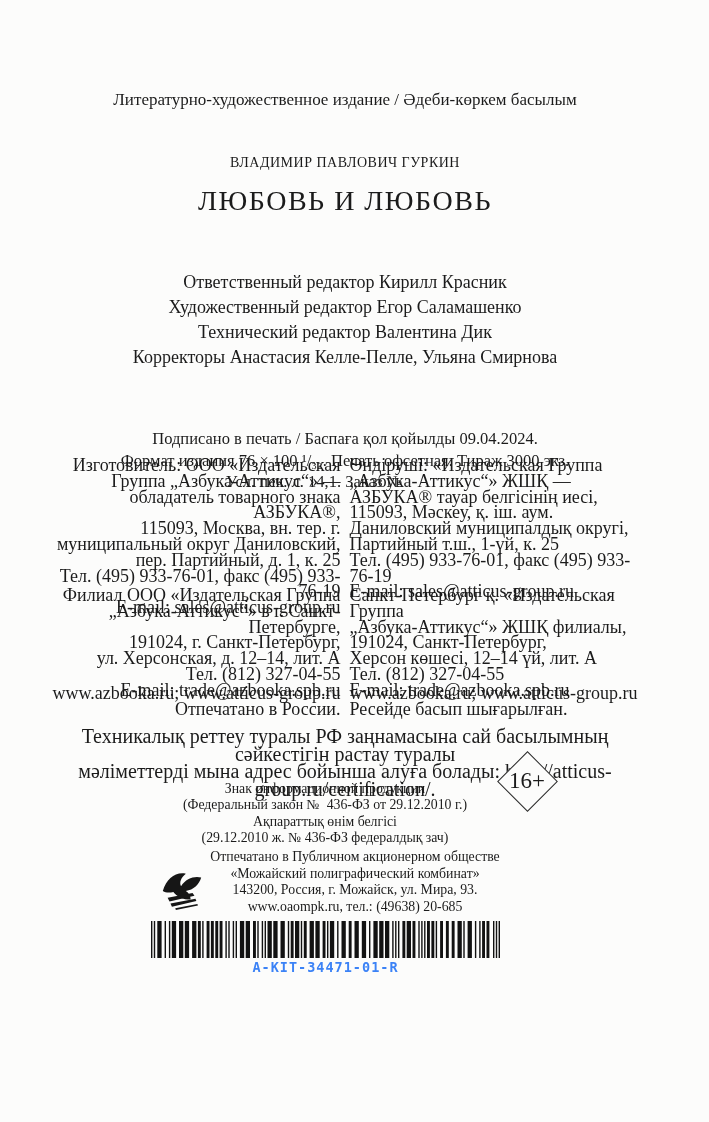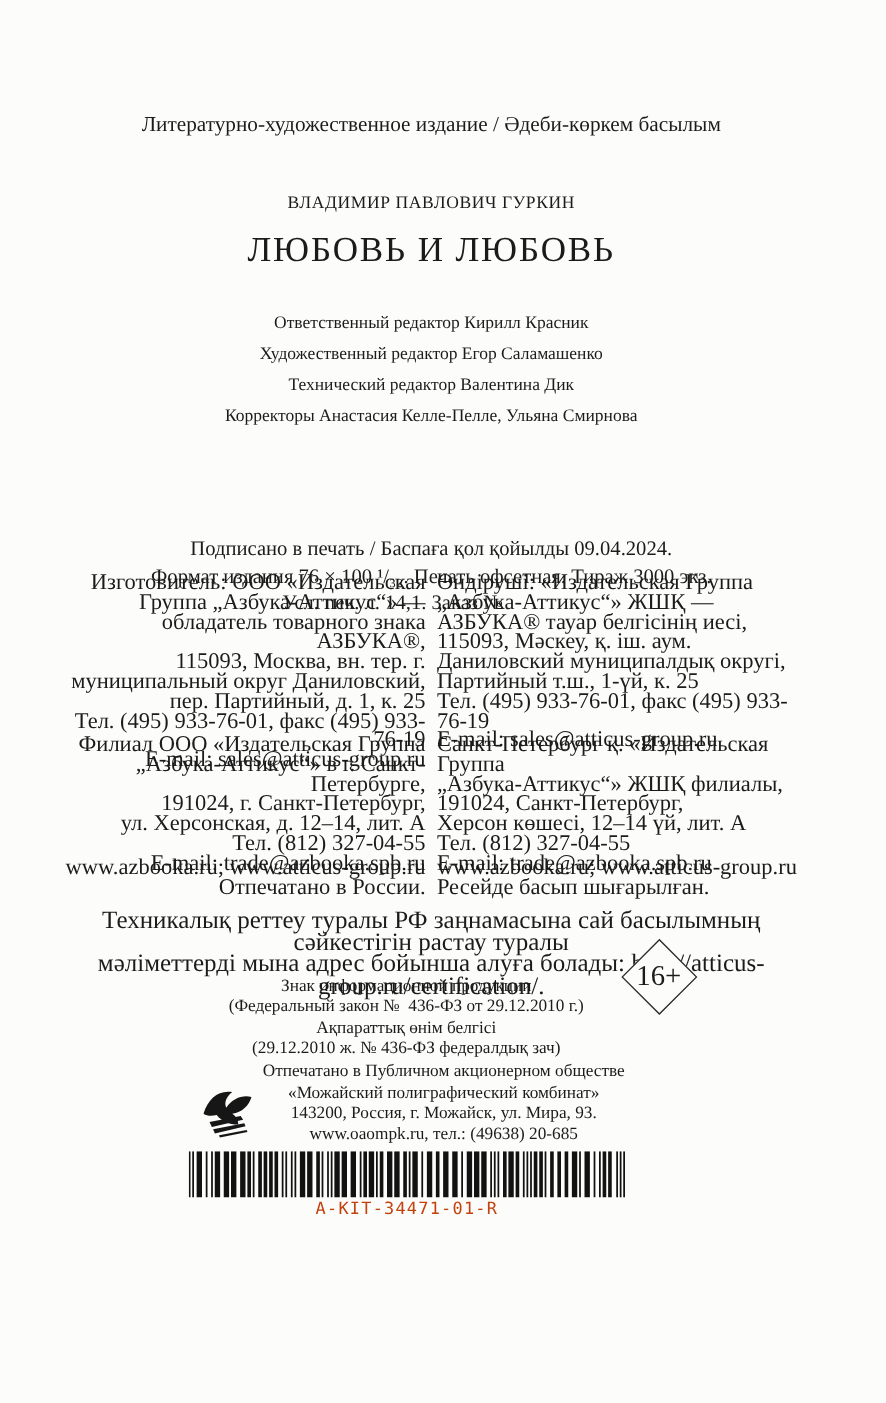--- a/index.html
+++ b/index.html
@@ -11,21 +11,21 @@
     position: relative;
     overflow: hidden;
   }
   .page { position: absolute; inset: 0; padding-left: 28px; }
 
   .cwrap { position: absolute; left: 38px; width: 614px; text-align: center; }
 
   .edition-line  { top: 90px;  font-size: 17px; }
   .book-author   { top: 155px; font-size: 14px; letter-spacing: 0.5px; }
   .book-title    { top: 185px; font-size: 28px; letter-spacing: 1.5px; }
-  .staff-block   { top: 246px; font-size: 14px; line-height: 25px; text-align: center; }
+  .staff-block   { top: 270px; font-size: 18px; line-height: 25px; text-align: center; }
   .print-info    { top: 386px; font-size: 16.5px; line-height: 21.5px; margin-top: 42px; }
 
   .cols {
     position: absolute; left: 38px; width: 614px;
     display: flex; gap: 9px;
     font-size: 18px; line-height: 15.8px;
   }
   .cols .col { flex: 1 1 0; }
   .cols .col.ru { text-align: right; }
   .cols .col.kz { text-align: left; }
@@ -68,22 +68,22 @@
 
   .barcode-box {
     position: absolute; left: 151px; top: 921px; width: 349px;
     text-align: center;
   }
   .barcode-bars-svg { display: block; width: 349px; height: 37px; }
   .barcode-bars-svg rect { fill: #121212; }
   .barcode-text {
     margin-top: 1px;
     font-family: "DejaVu Sans Mono", "Liberation Mono", monospace;
-    font-size: 13.5px; font-weight: normal; letter-spacing: 1px;
-    color: #c2410c;
+    font-size: 13.5px; font-weight: bold; letter-spacing: 1px;
+    color: #3b82f6;
   }
 </style>
 </head>
 <body>
 
 <div class="page">
 
   <div class="cwrap edition-line">Литературно-художественное издание / Әдеби-көркем басылым</div>
 
   <div class="cwrap book-author">ВЛАДИМИР ПАВЛОВИЧ ГУРКИН</div>

